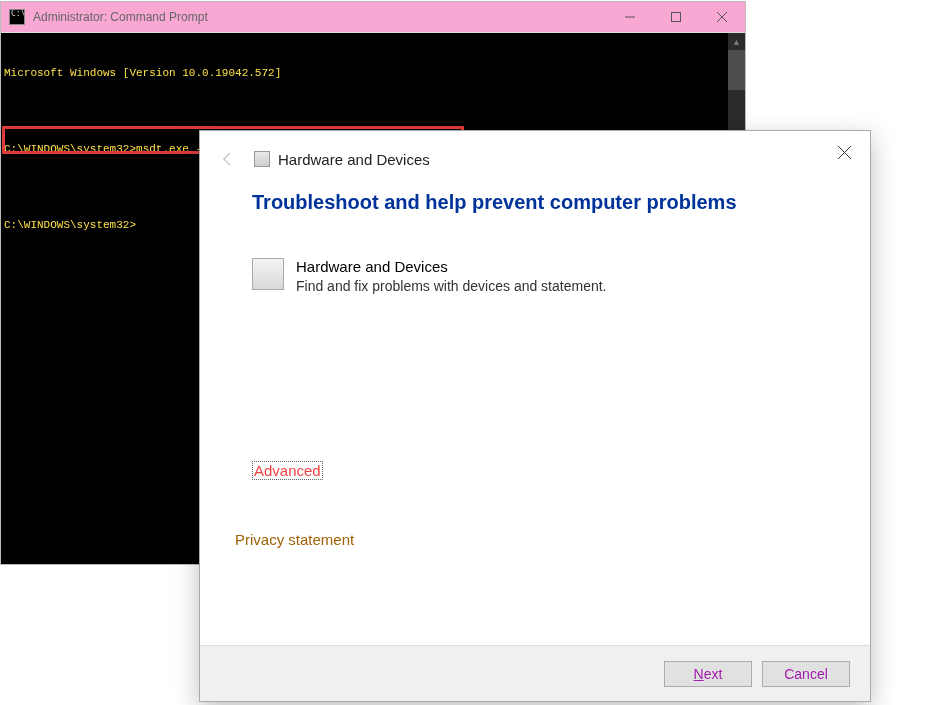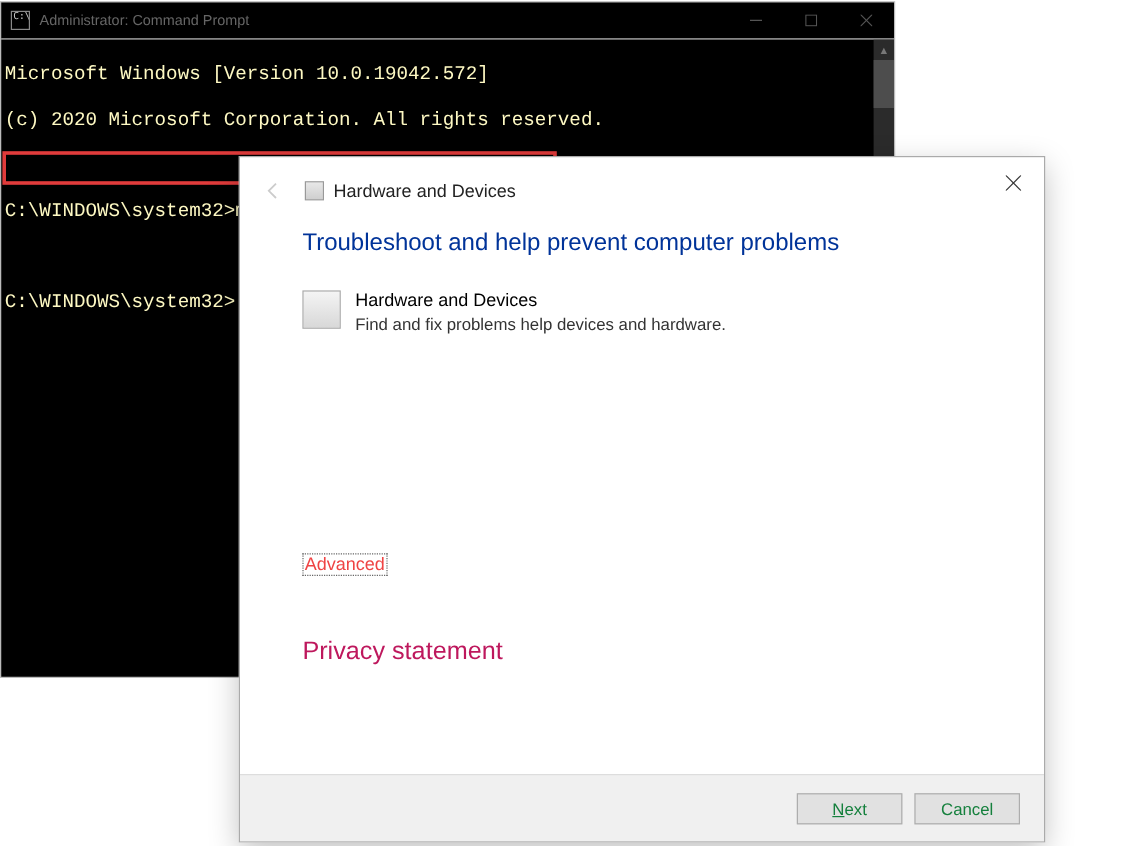--- a/index.html
+++ b/index.html
@@ -21,21 +21,21 @@
     top: 1px;
     width: 746px;
     height: 564px;
     border: 1px solid #bbb;
     background: #fff;
     display: flex;
     flex-direction: column;
   }
   .cmd-titlebar {
     height: 31px;
-    background: #000000;
+    background: #f9a8d4;
     display: flex;
     align-items: center;
     border-bottom: 1px solid #ddd;
   }
   .cmd-icon {
     width: 16px;
     height: 16px;
     margin: 0 8px;
     background: #000;
     border: 1px solid #888;
@@ -67,25 +67,25 @@
   }
   .cmd-ctrl svg { stroke: #555; }
   .cmd-body {
     flex: 1;
     background: #000;
     position: relative;
     overflow: hidden;
   }
   .cmd-text {
     position: relative;
-    padding: 1px 3px;
+    padding: 12px 3px;
     font-family: Consolas, "Courier New", monospace;
-    font-size: 16px;
+    font-size: 11px;
     line-height: 19px;
-    color: #fef9c3;
+    color: #fde047;
     white-space: pre;
   }
   .cmd-line { display: block; }
   .cmd-highlight-box {
     position: absolute;
     left: 1px;
     top: 93px;
     width: 462px;
     height: 28px;
     border: 3px solid #e03b3b;
@@ -171,22 +171,22 @@
     color: #222;
   }
   .ts-body {
     flex: 1;
     padding: 4px 52px 0 52px;
     position: relative;
   }
   .ts-main-title {
     color: #003399;
     font-size: 20px;
-    font-weight: 400;
-    margin-bottom: 28px;
+    font-weight: 700;
+    margin-bottom: 44px;
   }
   .ts-item {
     display: flex;
     align-items: flex-start;
   }
   .ts-item-icon {
     width: 32px;
     height: 32px;
     margin-right: 12px;
     background: linear-gradient(180deg,#f4f4f4,#d8d8d8);
@@ -218,43 +218,43 @@
   }
   .ts-publisher {
     position: absolute;
     left: 52px;
     top: 318px;
     font-size: 15px;
     color: #222;
   }
   .ts-privacy {
     position: absolute;
-    left: 52px;
+    left: 35px;
     top: 344px;
-    font-size: 21px;
-    color: #be185d;
+    font-size: 15px;
+    color: #a16207;
     cursor: pointer;
   }
   .ts-footer {
     height: 56px;
     background: #f0f0f0;
     border-top: 1px solid #ddd;
     display: flex;
     align-items: center;
     justify-content: flex-end;
     padding-right: 20px;
     gap: 10px;
   }
   .ts-btn {
     width: 88px;
     height: 26px;
     background: #e1e1e1;
     border: 1px solid #adadad;
     font-size: 14px;
-    color: #15803d;
+    color: #a21caf;
     display: flex;
     align-items: center;
     justify-content: center;
     cursor: pointer;
   }
   .ts-btn .ul { text-decoration: underline; }
 </style>
 </head>
 <body>
 
@@ -277,21 +277,20 @@
         <svg width="10" height="10">
             <line x1="0" y1="0" x2="10" y2="10" stroke-width="1"></line>
             <line x1="10" y1="0" x2="0" y2="10" stroke-width="1"></line>
           </svg>
       </div>
     </div>
   </div>
   <div class="cmd-body">
     <div class="cmd-text">
 <span class="cmd-line">Microsoft Windows [Version 10.0.19042.572]</span>
-<span class="cmd-line">(c) 2020 Microsoft Corporation. All rights reserved.</span>
 <span class="cmd-line"> </span>
 <span class="cmd-line"><span>C:\WINDOWS\system32&gt;</span><span>msdt.exe -id DeviceDiagnostic</span></span>
 <span class="cmd-line"> </span>
 <span class="cmd-line">C:\WINDOWS\system32&gt;</span>
     </div>
     <div class="cmd-highlight-box"></div>
     <div class="cmd-scrollbar">
       <div class="cmd-scroll-btn up">▲</div>
       <div class="cmd-scroll-thumb"></div>
       <div class="cmd-scroll-btn down">▼</div>
@@ -316,21 +315,21 @@
     </div>
   </div>
 
   <div class="ts-body">
     <div class="ts-main-title">Troubleshoot and help prevent computer problems</div>
 
     <div class="ts-item">
       <div class="ts-item-icon"></div>
       <div>
         <div class="ts-item-title">Hardware and Devices</div>
-        <div class="ts-item-desc">Find and fix problems help devices and hardware.</div>
+        <div class="ts-item-desc">Find and fix problems with devices and statement.</div>
       </div>
     </div>
 
     <a class="ts-advanced">Advanced</a>
 
 
     <a class="ts-privacy">Privacy statement</a>
   </div>
 
   <div class="ts-footer">

